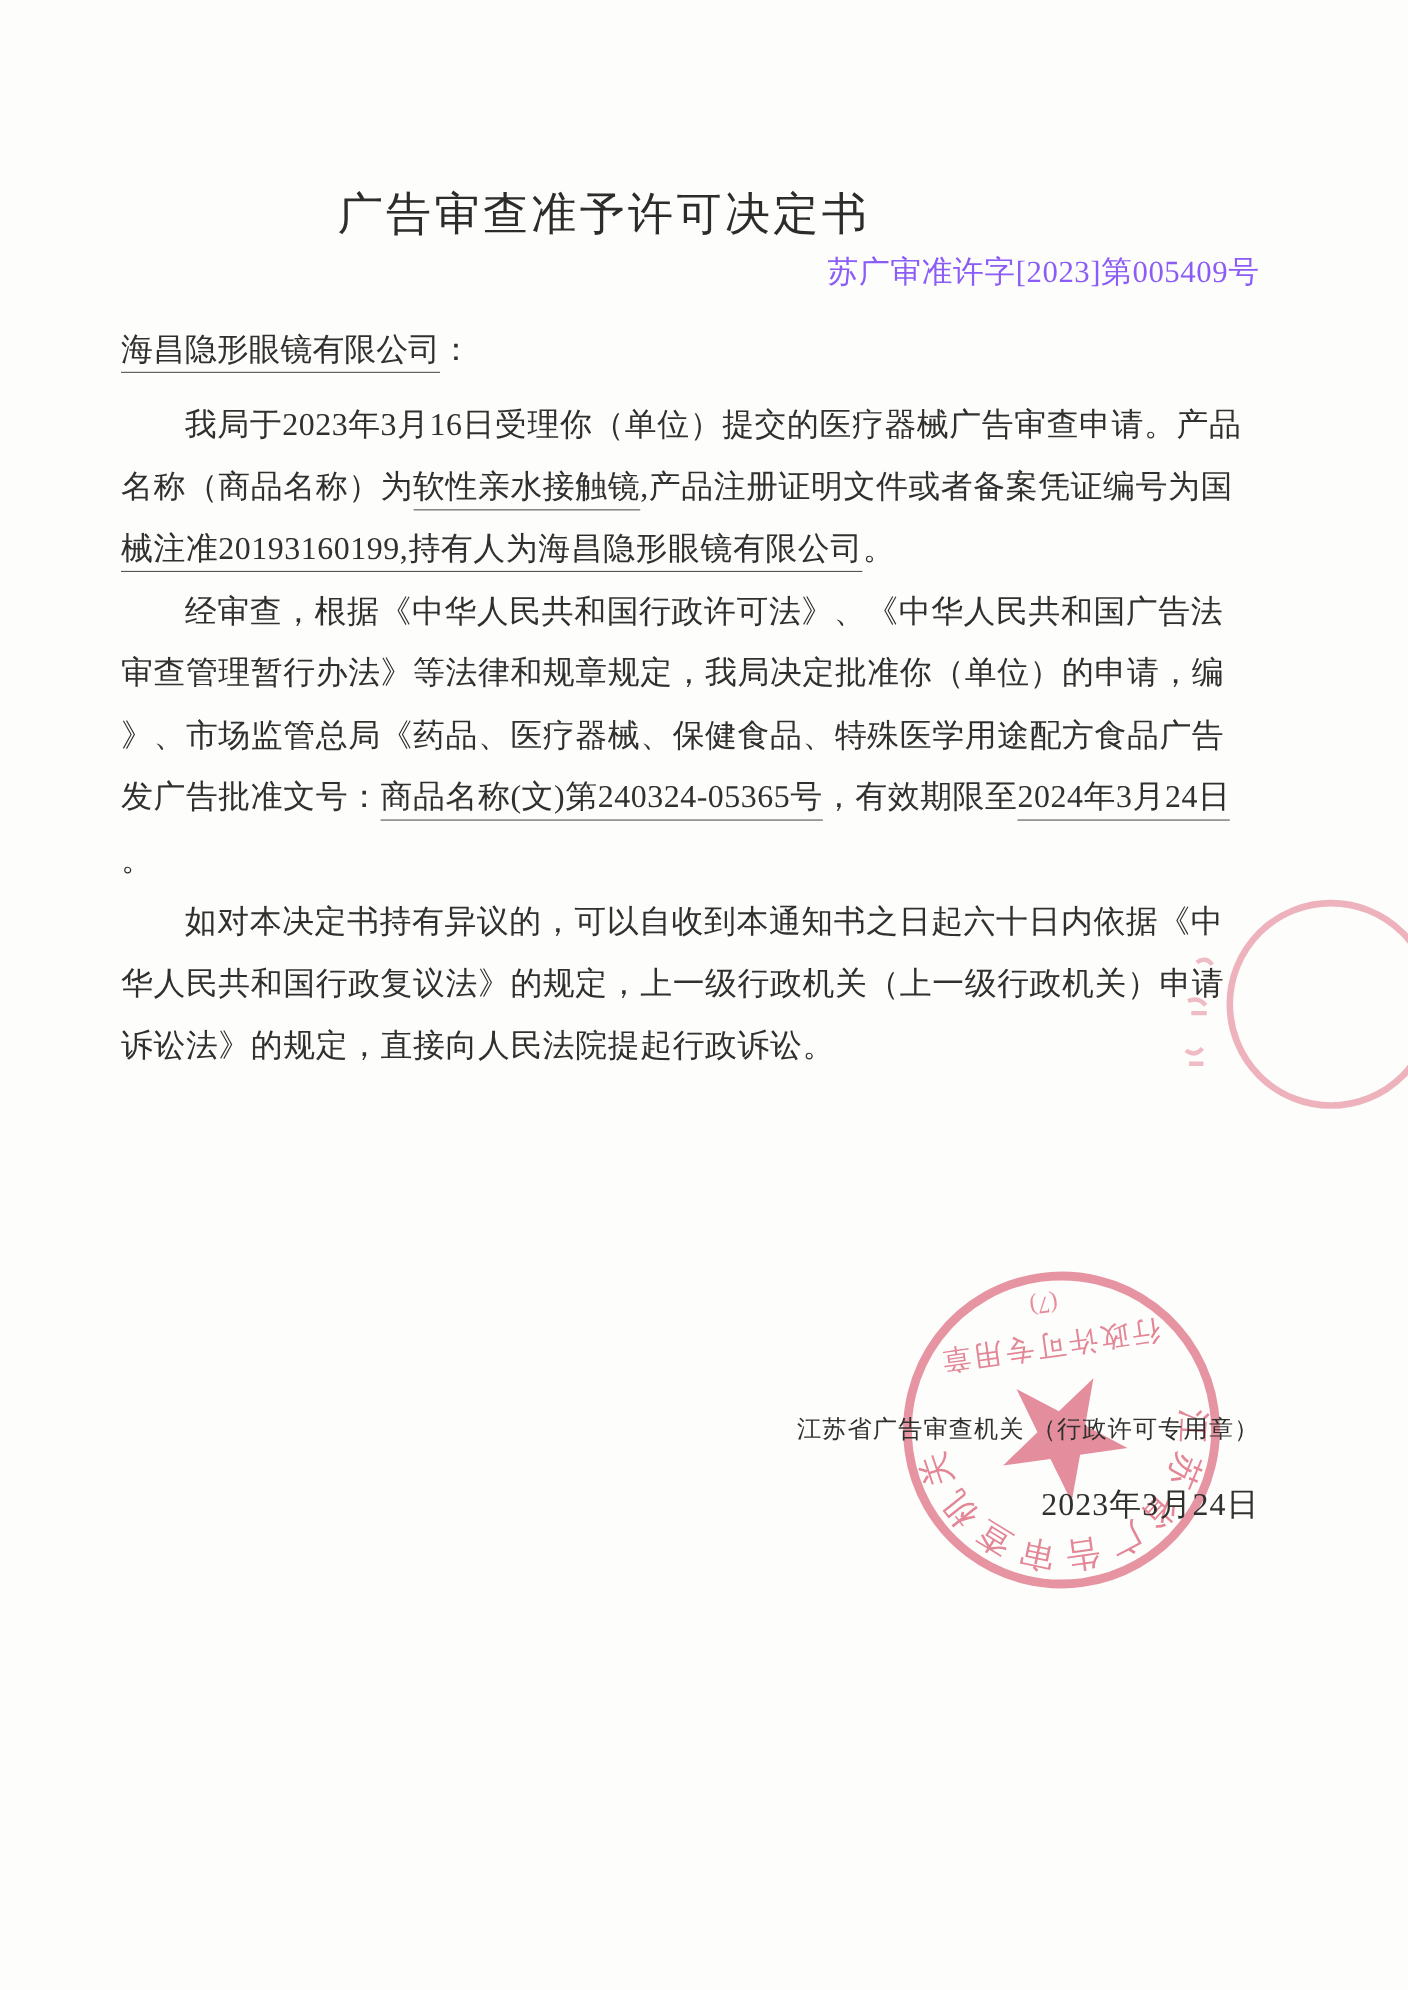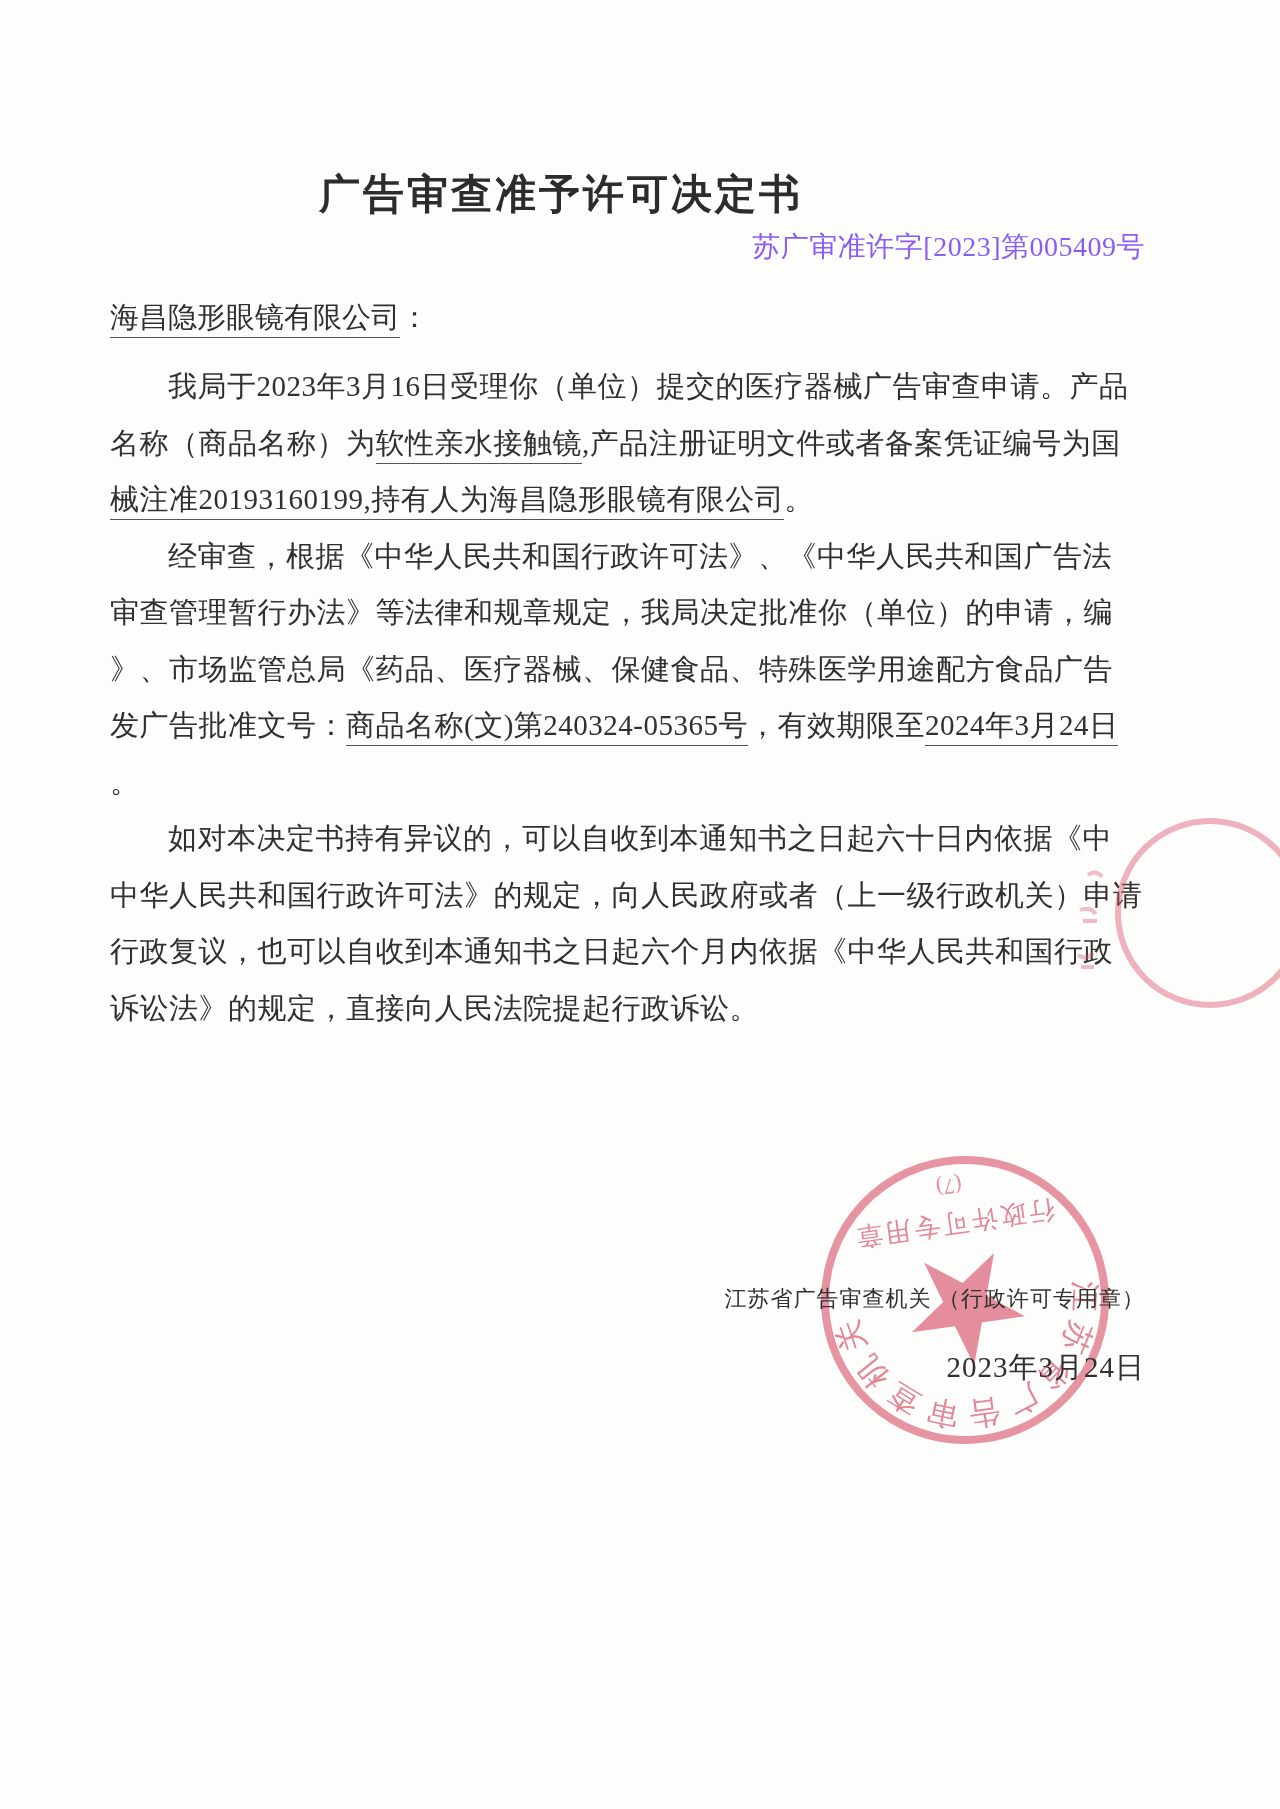--- a/index.html
+++ b/index.html
@@ -5,23 +5,23 @@
   html,body{margin:0;padding:0;background:#ffffff;}
   .page{
     position:relative;
     width:1280px;height:1809px;
     background:#fdfdfc;
     overflow:hidden;
     font-family:"Liberation Serif","DejaVu Serif",serif;
     color:#30302e;
   }
   .doc-title{
-    position:absolute;left:106px;top:140px;width:910px;
+    position:absolute;left:94px;top:140px;width:910px;
     text-align:center;
-    font-size:41px;font-weight:700;letter-spacing:3px;
+    font-size:41px;font-weight:400;letter-spacing:3px;
     color:#2c2c2a;
   }
   .doc-number{
     position:absolute;right:135px;top:228px;
     font-size:28px;letter-spacing:0.5px;
     color:#8b5cf6;
   }
   .addressee{
     position:absolute;left:110px;top:298px;
     font-size:29px;
@@ -74,22 +74,21 @@
   <div class="body-lines">
       <div class="line indent"><span>我局于2023年3月16日受理你（单位）提交的医疗器械广告审查申请。产品</span></div>
       <div class="line"><span>名称（商品名称）为</span><span class="u">软性亲水接触镜</span><span>,产品注册证明文件或者备案凭证编号为国</span></div>
       <div class="line"><span class="u">械注准20193160199,持有人为海昌隐形眼镜有限公司</span><span>。</span></div>
       <div class="line indent"><span>经审查，根据《中华人民共和国行政许可法》、《中华人民共和国广告法</span></div>
       <div class="line"><span>审查管理暂行办法》等法律和规章规定，我局决定批准你（单位）的申请，编</span></div>
       <div class="line"><span>》、市场监管总局《药品、医疗器械、保健食品、特殊医学用途配方食品广告</span></div>
       <div class="line"><span>发广告批准文号：</span><span class="u">商品名称(文)第240324-05365号</span><span>，有效期限至</span><span class="u">2024年3月24日</span></div>
       <div class="line"><span>。</span></div>
       <div class="line indent"><span>如对本决定书持有异议的，可以自收到本通知书之日起六十日内依据《中</span></div>
-      <div class="line"><span>中华人民共和国行政许可法》的规定，向人民政府或者（上一级行政机关）申请</span></div>
-      <div class="line"><span>行政复议，也可以自收到本通知书之日起六个月内依据《中华人民共和国行政</span></div>
+      <div class="line"><span>华人民共和国行政复议法》的规定，上一级行政机关（上一级行政机关）申请</span></div>
       <div class="line"><span>诉讼法》的规定，直接向人民法院提起行政诉讼。</span></div>
     </div>
 
   <div class="signature">江苏省广告审查机关 （行政许可专用章）</div>
 
   <div class="sign-date">2023年3月24日</div>
 
   <svg class="seal" viewBox="-155 -155 310 310" aria-hidden="true">
     <g transform="rotate(172)" fill="#d8536a" stroke="none">
       <circle r="140" fill="none" stroke="#d8536a" stroke-width="8" opacity="0.75"></circle>

